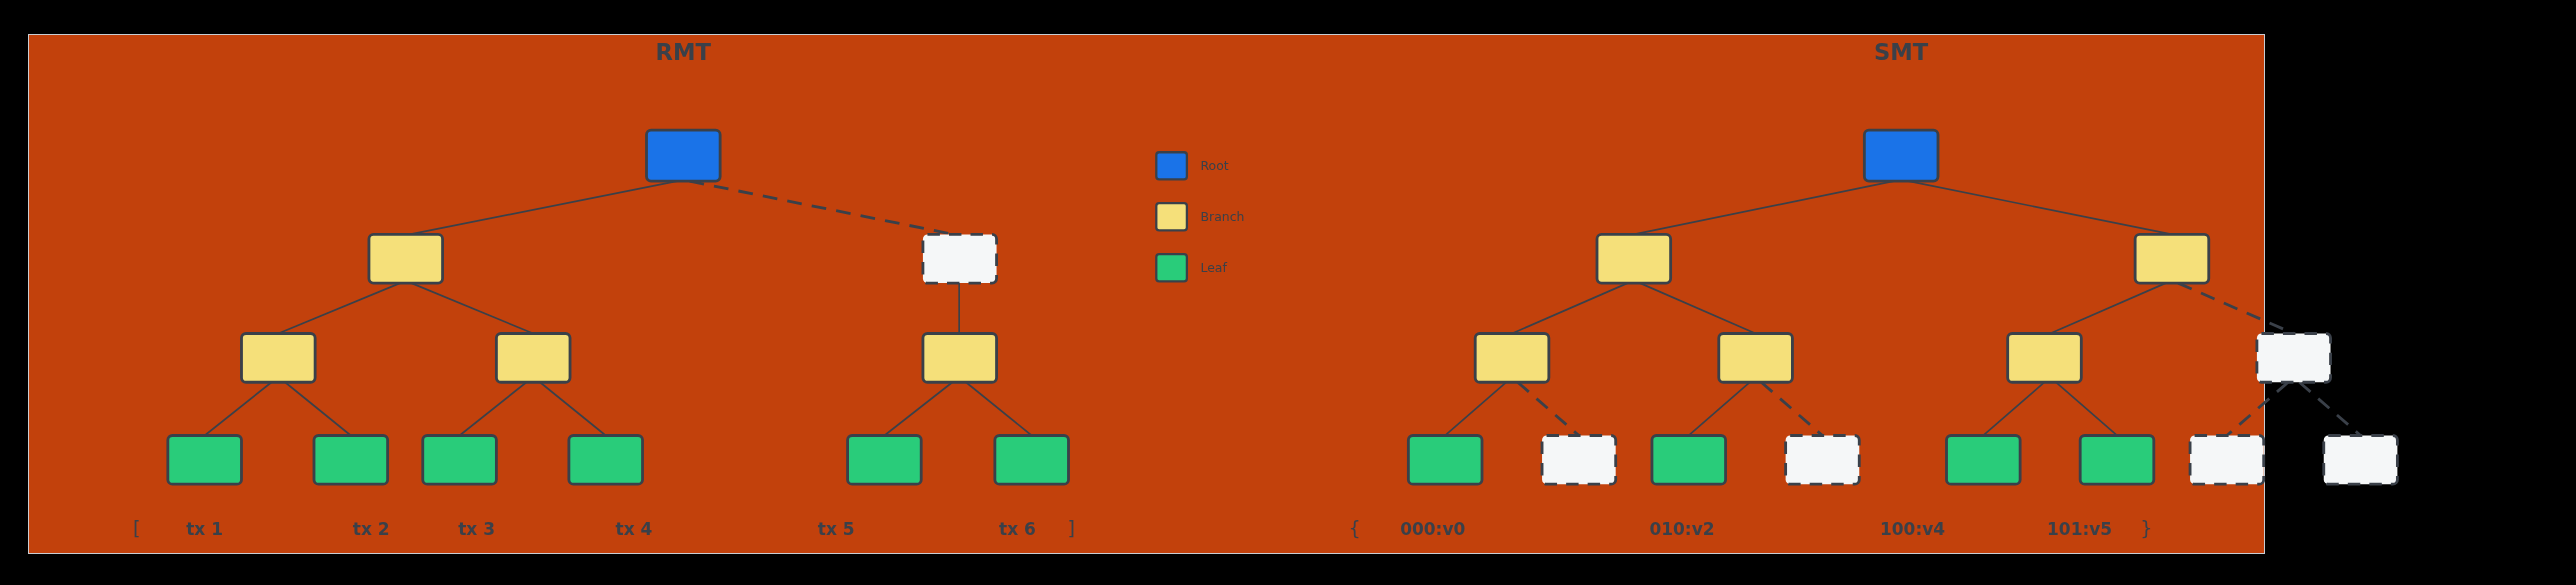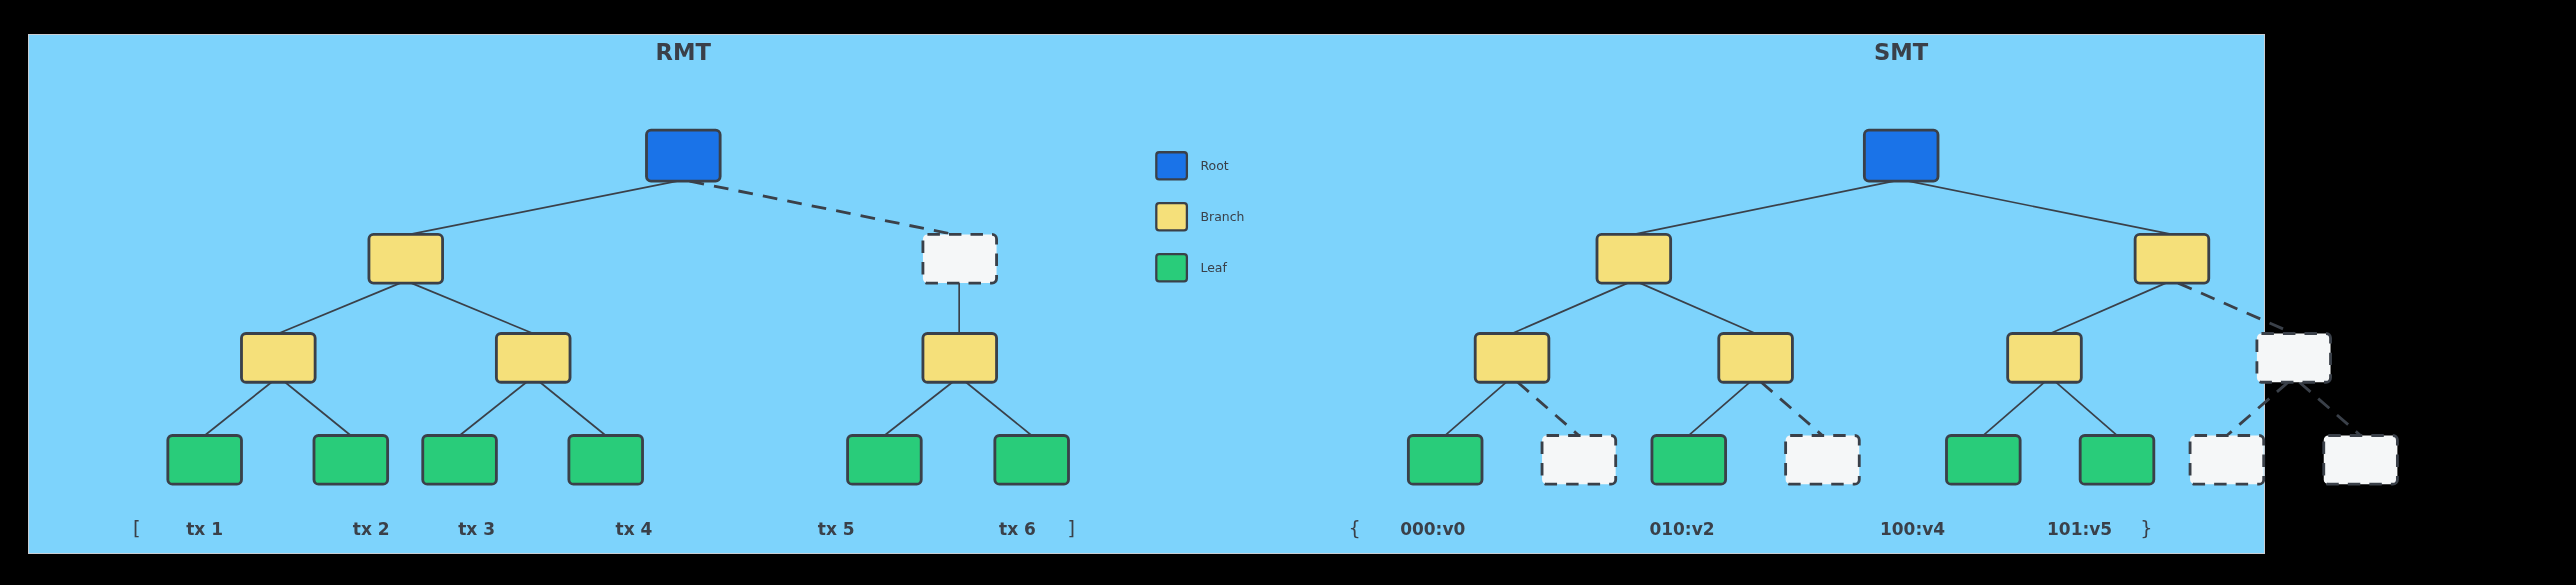--- a/index.html
+++ b/index.html
@@ -12,21 +12,21 @@
     height: 585px;
     font-family: "DejaVu Sans", "Liberation Sans", sans-serif;
     overflow: hidden;
   }
   #figure-panel {
     position: absolute;
     left: 28px;
     top: 34px;
     width: 2237px;
     height: 520px;
-    background: #7dd3fc;
+    background: #c2410c;
     border: 0.6px solid #c9ced4;
     box-sizing: border-box;
   }
   svg#diagram {
     display: block;
     width: 2518px;
     height: 520px;
   }
   .panel-title {
     font-size: 40px;

